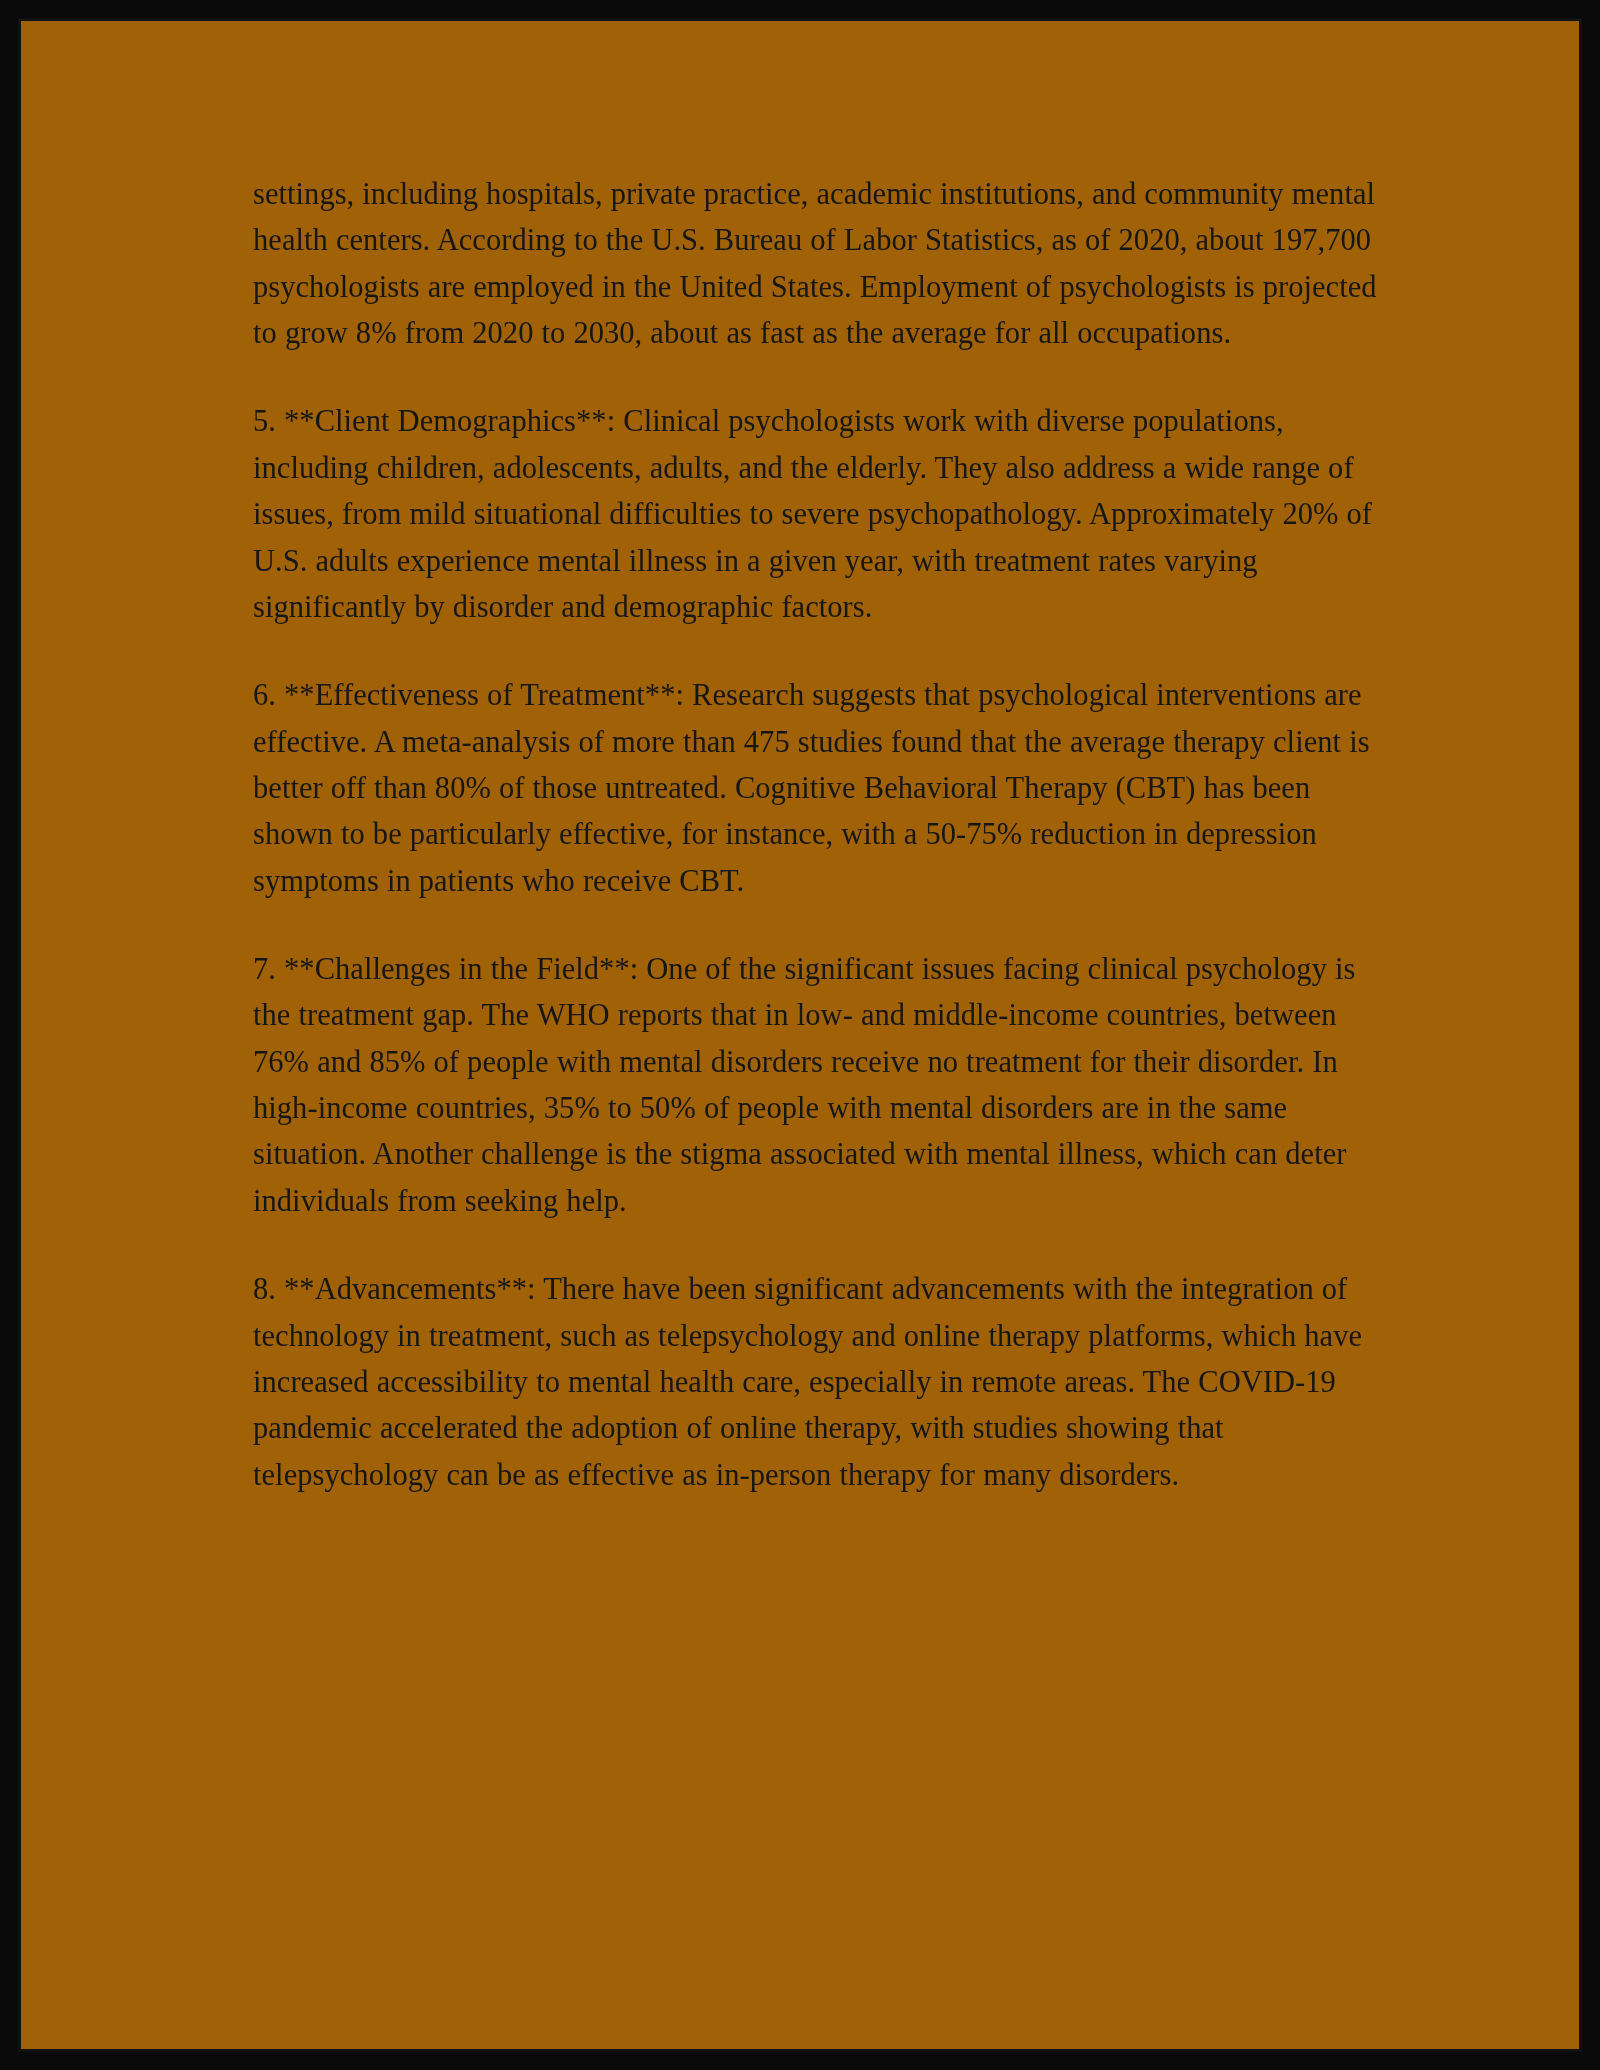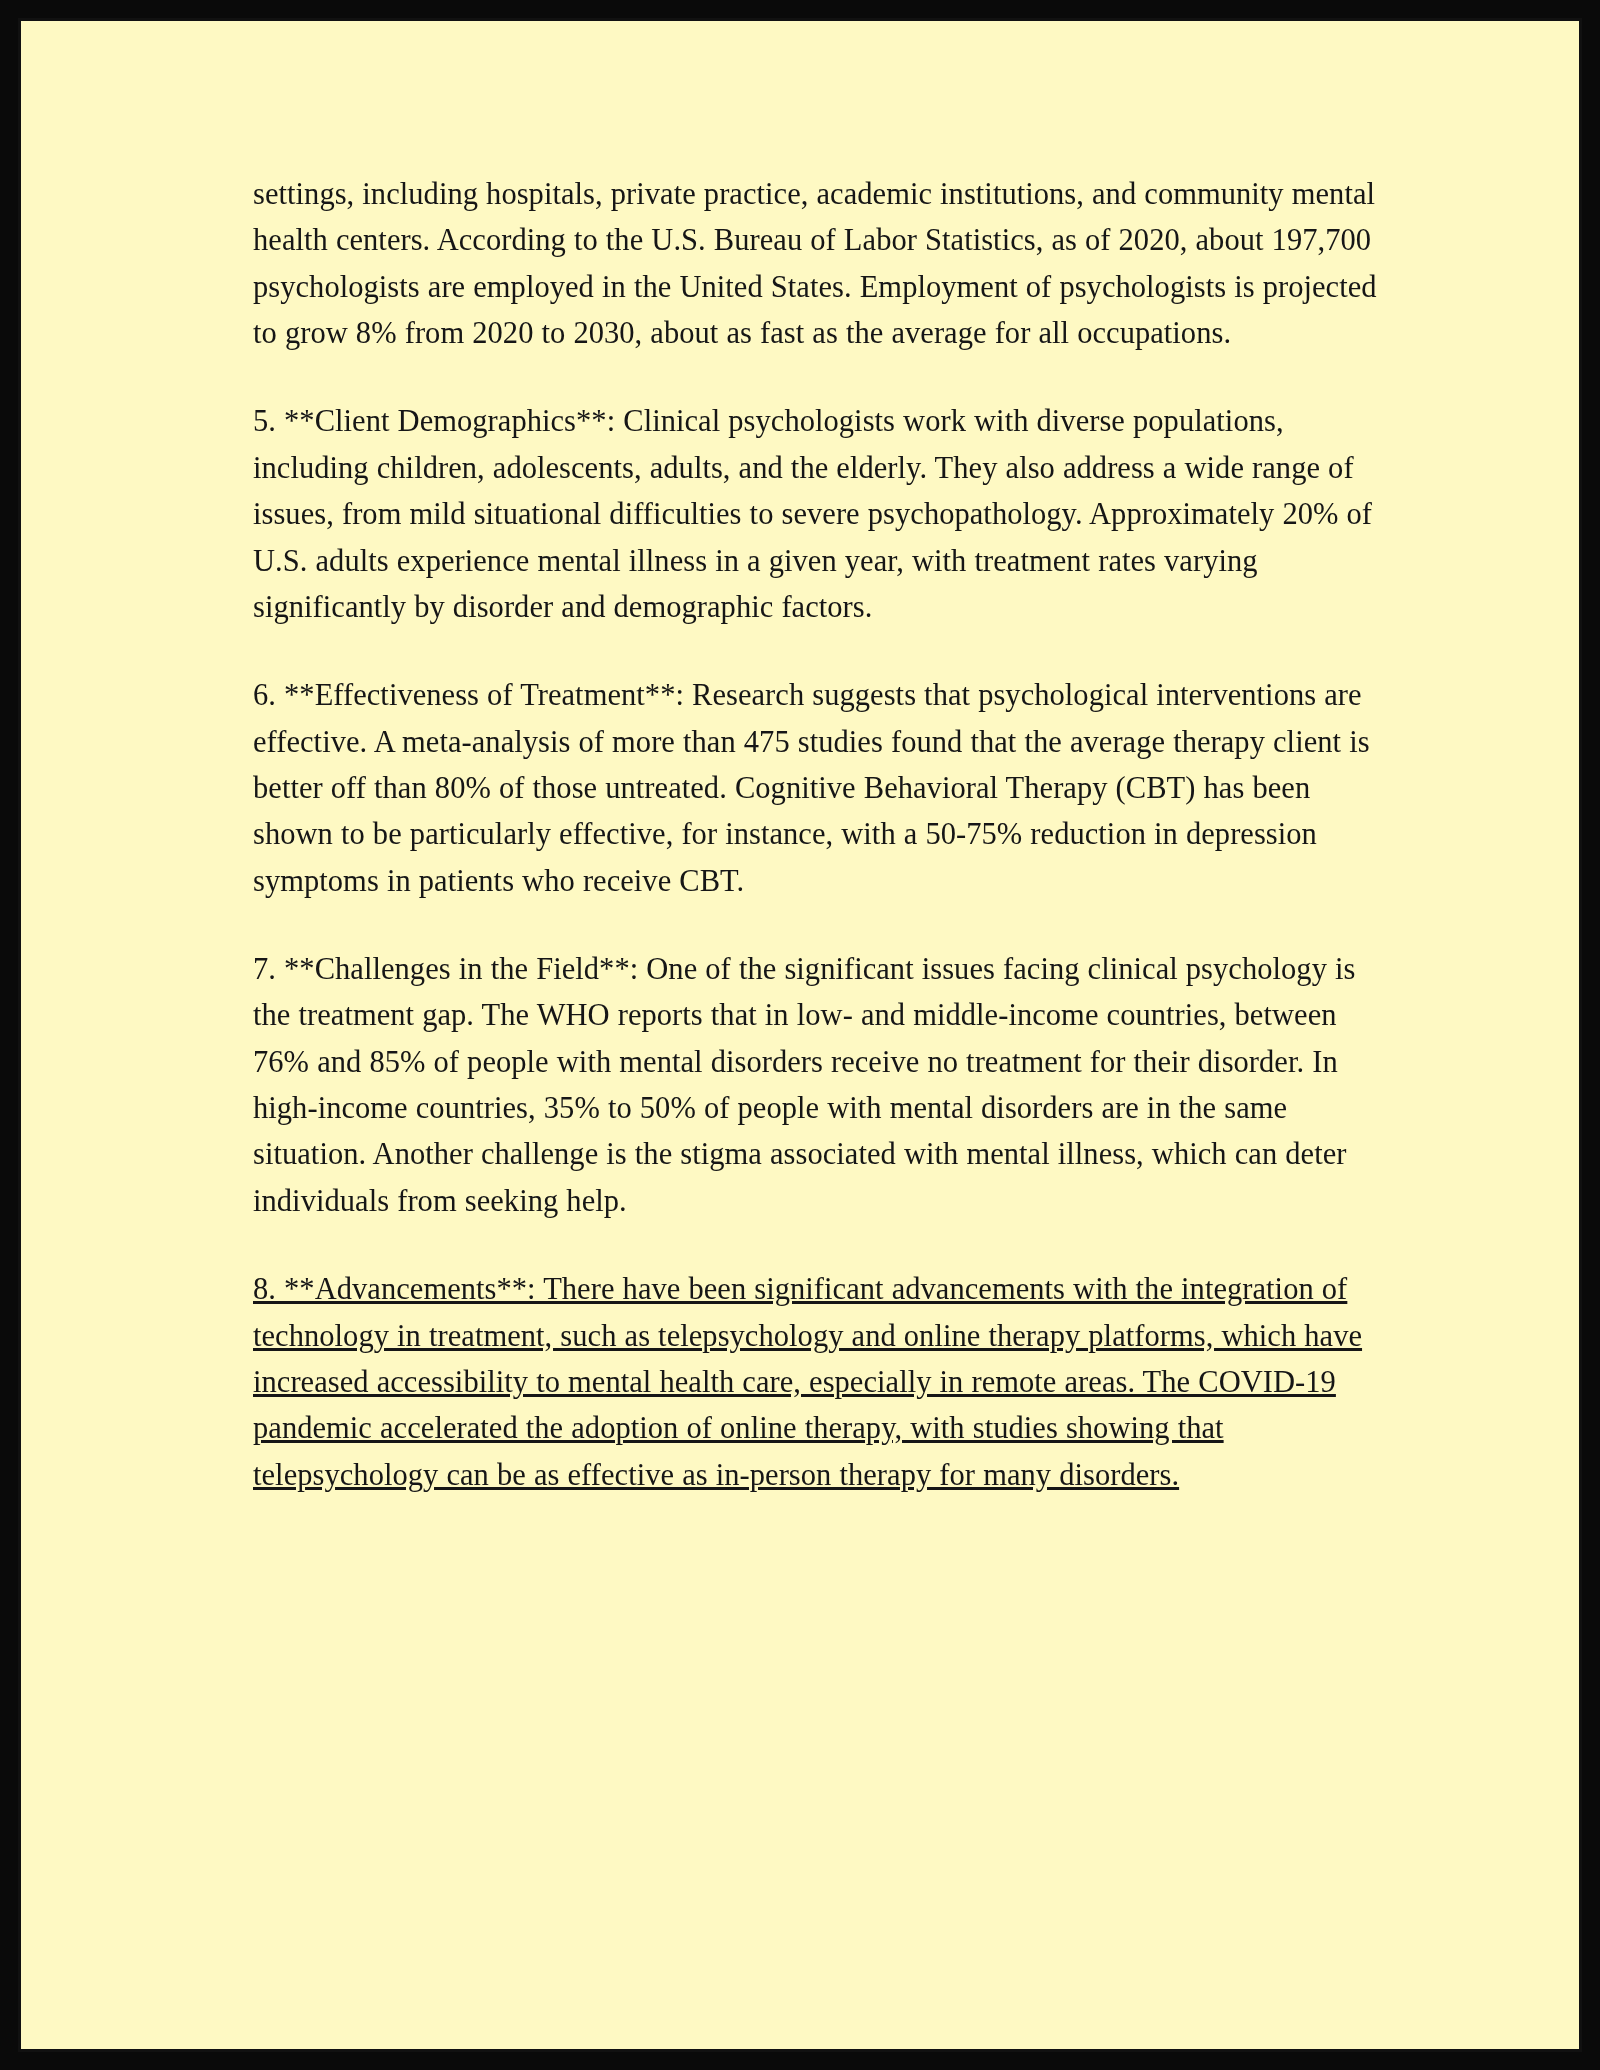--- a/index.html
+++ b/index.html
@@ -16,38 +16,37 @@
     box-sizing: border-box;
     width: 1600px;
     height: 2070px;
     background: #0a0a0a;
     padding: 18px;
   }
   .page-sheet {
     box-sizing: border-box;
     width: 100%;
     height: 100%;
-    background: #fef9c3;
+    background: #a16207;
     border: 3px solid #111111;
     padding: 150px 196px 120px 232px;
   }
   .doc-body {
     color: #161616;
     font-size: 30.5px;
     line-height: 1.52;
     text-align: left;
   }
   .doc-paragraph {
     margin: 0 0 42px 0;
     letter-spacing: 0.05px;
     word-spacing: 0.4px;
   }
   .doc-paragraph:last-child {
     margin-bottom: 0;
-    text-decoration: underline;
   }
 </style>
 </head>
 <body>
 
 <div class="page-frame">
   <div class="page-sheet">
     <div class="doc-body">
       <p class="doc-paragraph">settings, including hospitals, private practice, academic institutions, and community mental health centers. According to the U.S. Bureau of Labor Statistics, as of 2020, about 197,700 psychologists are employed in the United States. Employment of psychologists is projected to grow 8% from 2020 to 2030, about as fast as the average for all occupations.</p>
       <p class="doc-paragraph">5. **Client Demographics**: Clinical psychologists work with diverse populations, including children, adolescents, adults, and the elderly. They also address a wide range of issues, from mild situational difficulties to severe psychopathology. Approximately 20% of U.S. adults experience mental illness in a given year, with treatment rates varying significantly by disorder and demographic factors.</p>

